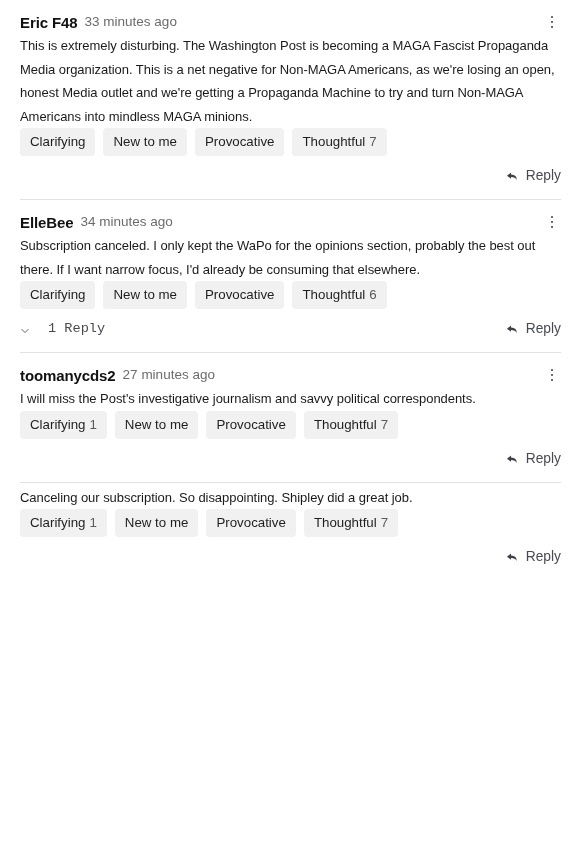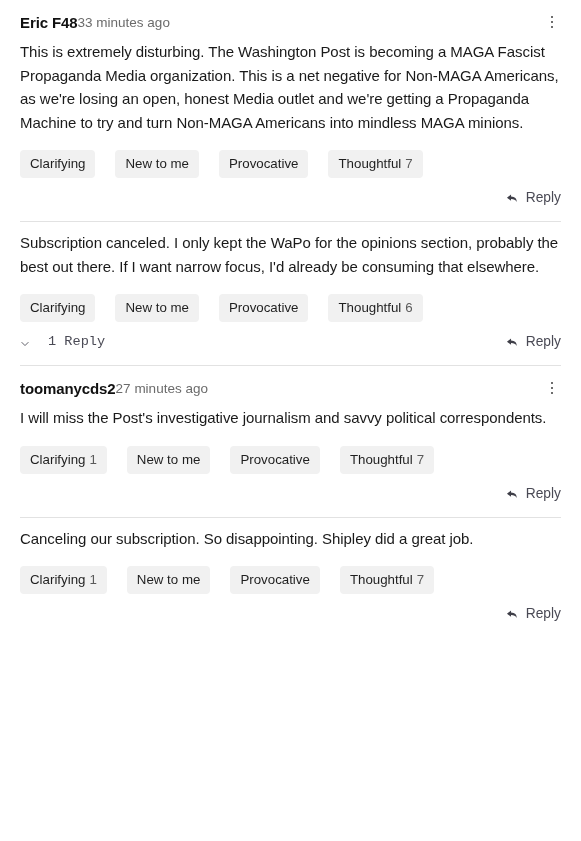--- a/index.html
+++ b/index.html
@@ -23,33 +23,34 @@
   .comment {
     padding: 0 20px;
   }
   .comment-divider {
     height: 1px;
     background: #e2e2e2;
     margin: 0 20px;
   }
   .comment-header {
     display: flex;
-    align-items: center;
+    align-items: flex-start;
     padding-top: 14px;
     position: relative;
   }
   .comment-author {
     font-weight: bold;
     font-size: 15px;
     color: #111111;
     letter-spacing: -0.1px;
   }
   .comment-timestamp {
     font-size: 13.5px;
     color: #6b6b6b;
+    margin-left: 7px;
   }
   .kebab-menu {
     position: absolute;
     right: 0;
     top: 12px;
     width: 18px;
     height: 20px;
     display: flex;
     flex-direction: column;
     align-items: center;
@@ -57,30 +58,30 @@
     gap: 2.5px;
     cursor: pointer;
   }
   .kebab-menu .dot {
     width: 2.6px;
     height: 2.6px;
     border-radius: 50%;
     background: #3d3d3d;
   }
   .comment-body {
-    font-size: 15px;
+    font-size: 13px;
     line-height: 23.5px;
     color: #1a1a1a;
-    margin-top: 9px;
+    margin-top: 3px;
     letter-spacing: -0.05px;
   }
   .reaction-row {
     display: flex;
-    gap: 20px;
-    margin-top: 16px;
+    gap: 8px;
+    margin-top: 0;
     flex-wrap: wrap;
   }
   .reaction-chip {
     background: #f1f1f1;
     border: none;
     border-radius: 4px;
     padding: 5px 10px 6px 10px;
     font-family: "Liberation Sans", sans-serif;
     font-size: 13.3px;
     color: #1f1f1f;
@@ -168,20 +169,29 @@
         <button class="reply-action">
           <span class="reply-arrow-icon"><svg viewBox="0 0 16 16" width="13" height="13" aria-hidden="true">
               <path d="M6.2 3.1 L1.2 7.0 L6.2 10.9 L6.2 8.6 C9.2 8.5 11.6 9.4 13.3 12.3 C13.2 8.1 11.1 5.6 6.2 5.4 Z" fill="#3f3f48"></path>
             </svg></span>
           <span>Reply</span>
         </button>
       </div>
     </div>
     <div class="comment-divider"></div>
     <div class="comment">
+      <div class="comment-header">
+        <span class="comment-author">ElleBee</span>
+        <span class="comment-timestamp">34 minutes ago</span>
+        <div class="kebab-menu">
+          <span class="dot"></span>
+          <span class="dot"></span>
+          <span class="dot"></span>
+        </div>
+      </div>
       <div class="comment-body">Subscription canceled. I only kept the WaPo for the opinions section, probably the best out there. If I want narrow focus, I'd already be consuming that elsewhere.</div>
       <div class="reaction-row">
         <button class="reaction-chip"><span>Clarifying</span></button>
         <button class="reaction-chip"><span>New to me</span></button>
         <button class="reaction-chip"><span>Provocative</span></button>
         <button class="reaction-chip"><span>Thoughtful</span><span class="chip-count">6</span></button>
       </div>
       <div class="comment-footer">
         <button class="replies-expander">
           <span class="chevron-down-icon"><svg viewBox="0 0 16 16" width="10" height="10" aria-hidden="true">

